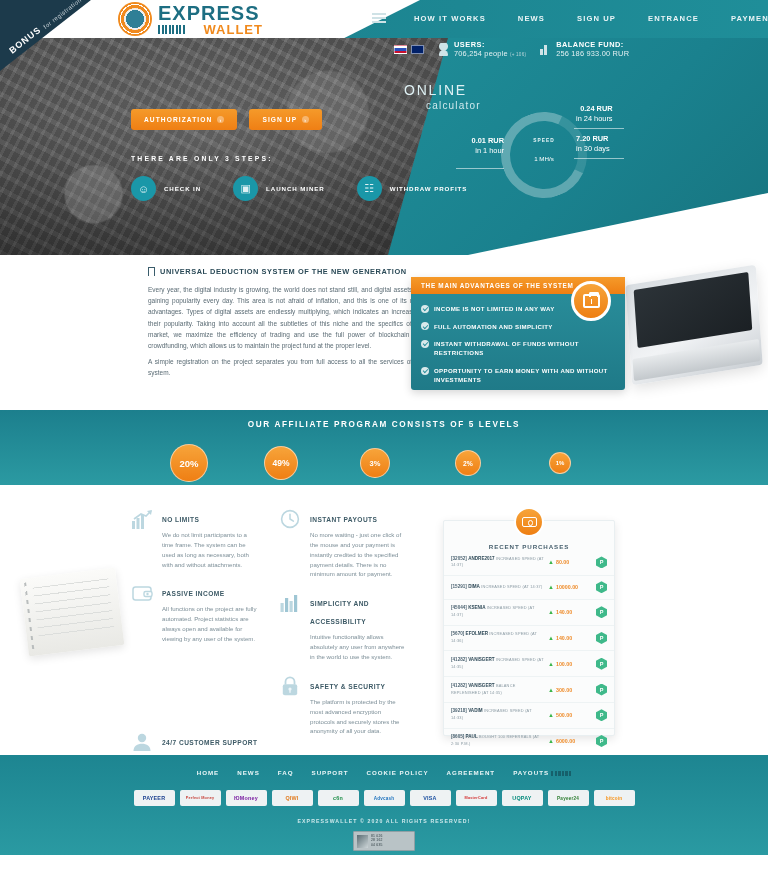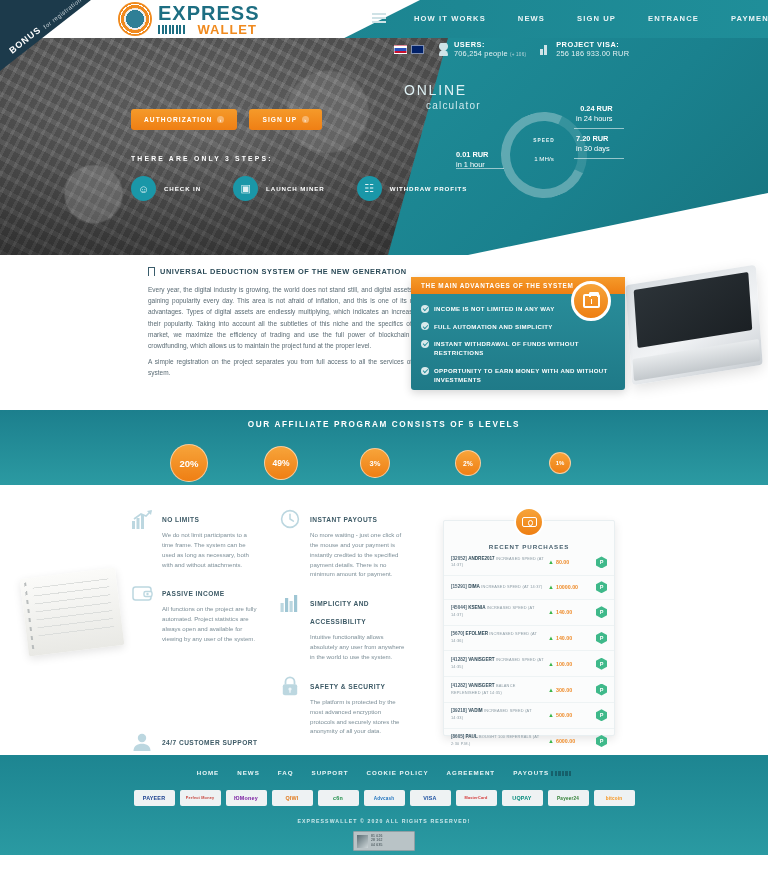--- a/index.html
+++ b/index.html
@@ -50,21 +50,21 @@
   .logo-wrap{ position:absolute; left:118px; top:2px; display:flex; align-items:center; gap:6px; }
   .logo-badge{ width:34px; height:34px; border-radius:50%;
     background: radial-gradient(circle at 50% 50%, #2f7f96 0 9px, #f0f0ef 9px 11px, #f08a1e 11px 14px, #fff 14px 15px, #f08a1e 15px 17px);
     position:relative; }
   .logo-badge::after{
     content:""; position:absolute; inset:3px; border-radius:50%;
     border:3px dotted #f28b20; opacity:.85;
   }
   .logo-text{ display:flex; flex-direction:column; line-height:1; }
   .logo-express{ font-size:20px; font-weight:bold; letter-spacing:1px; color:#1d6e82; }
-  .logo-wallet-row{ display:flex; align-items:center; gap:13px; }
+  .logo-wallet-row{ display:flex; align-items:center; gap:19px; }
   .logo-bars{ display:flex; gap:1.5px; }
   .logo-bars i{ display:block; width:2px; height:9px; background:#1d6e82; }
   .logo-wallet{ font-size:13px; font-weight:bold; letter-spacing:1px; color:#f08a1e; }
 
   .bonus-ribbon{
     position:absolute; left:-34px; top:-22px; width:132px; height:60px;
     background:#1c3a4b; transform: rotate(-38deg);
     display:flex; align-items:flex-end; justify-content:center;
     padding-bottom:4px; z-index:6;
   }
@@ -128,21 +128,21 @@
   .donut{ position:absolute; left:97px; top:30px; width:86px; height:86px; border-radius:50%;
     border:9px solid rgba(255,255,255,.30);
     border-right-color: rgba(255,255,255,.12);
     transform: rotate(-20deg);
   }
   .donut-center{ position:absolute; left:118px; top:56px; width:44px; text-align:center; transform:none; }
   .donut-speed-lbl{ font-size:4.8px; letter-spacing:1px; color:#e8f6f8; font-weight:bold; }
   .donut-speed-val{ font-size:6.2px; color:#ffffff; margin-top:12px; }
   .calc-note{ position:absolute; font-size:7.4px; line-height:1.35; color:#ffffff; }
   .calc-note b{ font-weight:bold; }
-  .calc-note.n1{ left:52px; top:68px; text-align:left; width:48px; }
+  .calc-note.n1{ left:52px; top:54px; text-align:right; width:48px; }
   .calc-note.n2{ left:172px; top:22px;text-align:right; }
   .calc-note.n3{ left:172px; top:52px; }
   .calc-line{ position:absolute; height:1px; background:rgba(255,255,255,.55); }
   .calc-line.l1{ left:52px; top:86px; width:48px; }
   .calc-line.l2{ left:170px; top:46px; width:50px; }
   .calc-line.l3{ left:170px; top:76px; width:50px; }
 
   
   .about{ position:relative; width:768px; height:155px; background:#fff; }
   .about-laptop{
@@ -324,21 +324,21 @@
         <span class="info-icon icon-user"></span>
         <span class="info-txt">
           <span class="info-label">USERS:</span>
           <span class="info-value"><span>706,254 people</span>
             <span class="info-sub">(+ 106)</span></span>
         </span>
       </span>
       <span class="info-item">
         <span class="info-icon icon-fund"></span>
         <span class="info-txt">
-          <span class="info-label">PROJECT VISA:</span>
+          <span class="info-label">BALANCE FUND:</span>
           <span class="info-value">256 186 933.00 RUR</span>
         </span>
       </span>
     </div>
 
     <div class="hero-left">
       <div class="hero-btns">
         <button class="btn-orange">
           <span>AUTHORIZATION</span>
           <span class="dot">›</span>

